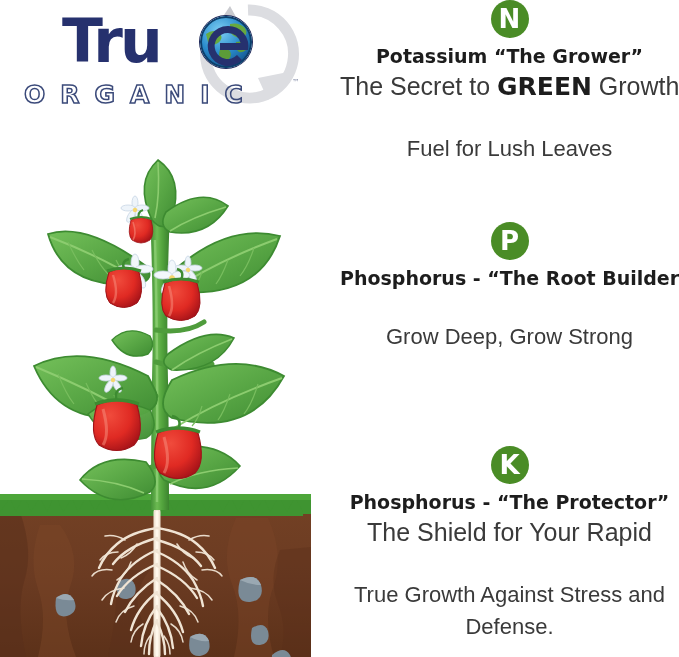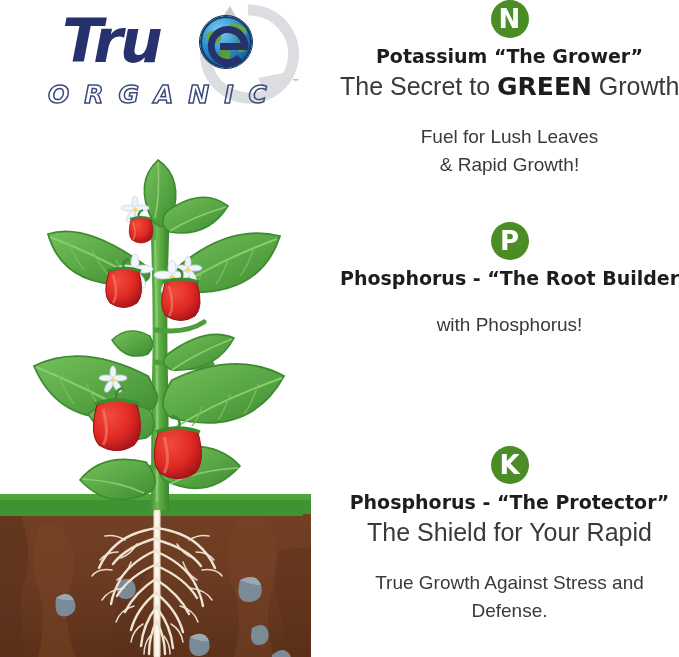--- a/index.html
+++ b/index.html
@@ -1,54 +1,54 @@
 <!DOCTYPE html>
 <html><head>
 <meta charset="utf-8">
 <style>
   html,body{margin:0;padding:0;background:#fff;}
   body{width:679px;height:657px;font-family:"Liberation Sans",sans-serif;overflow:hidden;}
   #page{position:relative;width:679px;height:657px;background:#ffffff;}
 
   
-  #left-col{position:absolute;left:0;top:0;width:340px;height:657px;font-style:italic;}
+  #left-col{position:absolute;left:0;top:0;width:340px;height:657px;}
 
   
   #logo{position:absolute;left:0;top:0;width:320px;height:118px;background:#fff;}
   #logo-swoosh{position:absolute;left:196px;top:2px;width:104px;height:104px;}
   #logo-word{position:absolute;left:62px;top:10px;width:250px;height:62px;}
   #logo-word .wm{font-family:"DejaVu Sans",sans-serif;font-weight:bold;font-size:60px;
       color:#26316e;letter-spacing:-3px;line-height:62px;}
   #logo-globe{position:absolute;left:200px;top:16px;width:52px;height:52px;border-radius:50%;
       overflow:hidden;box-shadow:0 0 0 1px #1b2557;}
   #logo-e{position:absolute;left:206px;top:22px;width:44px;height:44px;}
   #logo-organic{position:absolute;left:24px;top:80px;width:272px;height:30px;
       font-family:"DejaVu Sans",sans-serif;font-weight:bold;font-size:25px;letter-spacing:15px;
-      color:transparent;-webkit-text-stroke:1.5px #3b4a7a;line-height:30px;white-space:nowrap;margin-left:24px;}
+      color:transparent;-webkit-text-stroke:1.5px #3b4a7a;line-height:30px;white-space:nowrap;}
   #logo-tm{position:absolute;left:292px;top:78px;font-size:8px;color:#8b93ad;
       font-family:"DejaVu Sans",sans-serif;}
 
   
   #plant{position:absolute;left:0;top:150px;width:320px;height:507px;}
   #plant svg{display:block;}
 
   
   #right-col{position:absolute;left:340px;top:0;width:339px;height:657px;}
   .nutrient{position:absolute;left:0;width:339px;text-align:center;}
   .badge{width:38px;height:38px;border-radius:50%;margin:0 auto;
       display:flex;align-items:center;justify-content:center;}
   .badge span{font-family:"DejaVu Sans",sans-serif;font-weight:bold;font-size:26px;color:#ffffff;
       line-height:1;display:block;}
   .n-title{font-family:"DejaVu Sans",sans-serif;font-weight:bold;font-size:19px;color:#1d1d1d;
       margin-top:7px;white-space:nowrap;}
   .n-sub{font-family:"Liberation Sans",sans-serif;font-weight:normal;font-size:25px;color:#3a3a3a;
       margin-top:5px;white-space:nowrap;}
   .n-sub b{font-family:"DejaVu Sans",sans-serif;font-weight:bold;color:#1d1d1d;}
-  .n-body{font-family:"Liberation Sans",sans-serif;font-size:19px;color:#3a3a3a;
-      margin-top:22px;line-height:1.45;}
+  .n-body{font-family:"Liberation Sans",sans-serif;font-size:22px;color:#3a3a3a;
+      margin-top:32px;line-height:1.45;}
 </style>
 </head>
 <body>
 
 <div id="page">
 
   <div id="left-col">
 
     <div id="logo">
 
@@ -337,31 +337,30 @@
     <div class="nutrient" style="top:0px;">
       <div class="badge" style="background:#4a8c26;">
         <span>N</span>
       </div>
       <div class="n-title">Potassium  “The Grower”</div>
       <div class="n-sub">
         <span>The Secret to </span><b>GREEN</b><span> Growth</span>
       </div>
       <div class="n-body">
         <div>Fuel for Lush Leaves</div>
-        <div>&amp; Rapid Growth!</div>
       </div>
     </div>
 
     <div class="nutrient" style="top:222px;">
       <div class="badge" style="background:#4a8c26;">
         <span>P</span>
       </div>
       <div class="n-title">Phosphorus - “The Root Builder”</div>
       <div class="n-body">
-        <div>with Phosphorus!</div>
+        <div>Grow Deep, Grow Strong</div>
       </div>
     </div>
 
     <div class="nutrient" style="top:446px;">
       <div class="badge" style="background:#4a8c26;">
         <span>K</span>
       </div>
       <div class="n-title">Phosphorus - “The Protector”</div>
       <div class="n-sub">
         <span>The Shield for Your Rapid</span><b></b><span></span>

